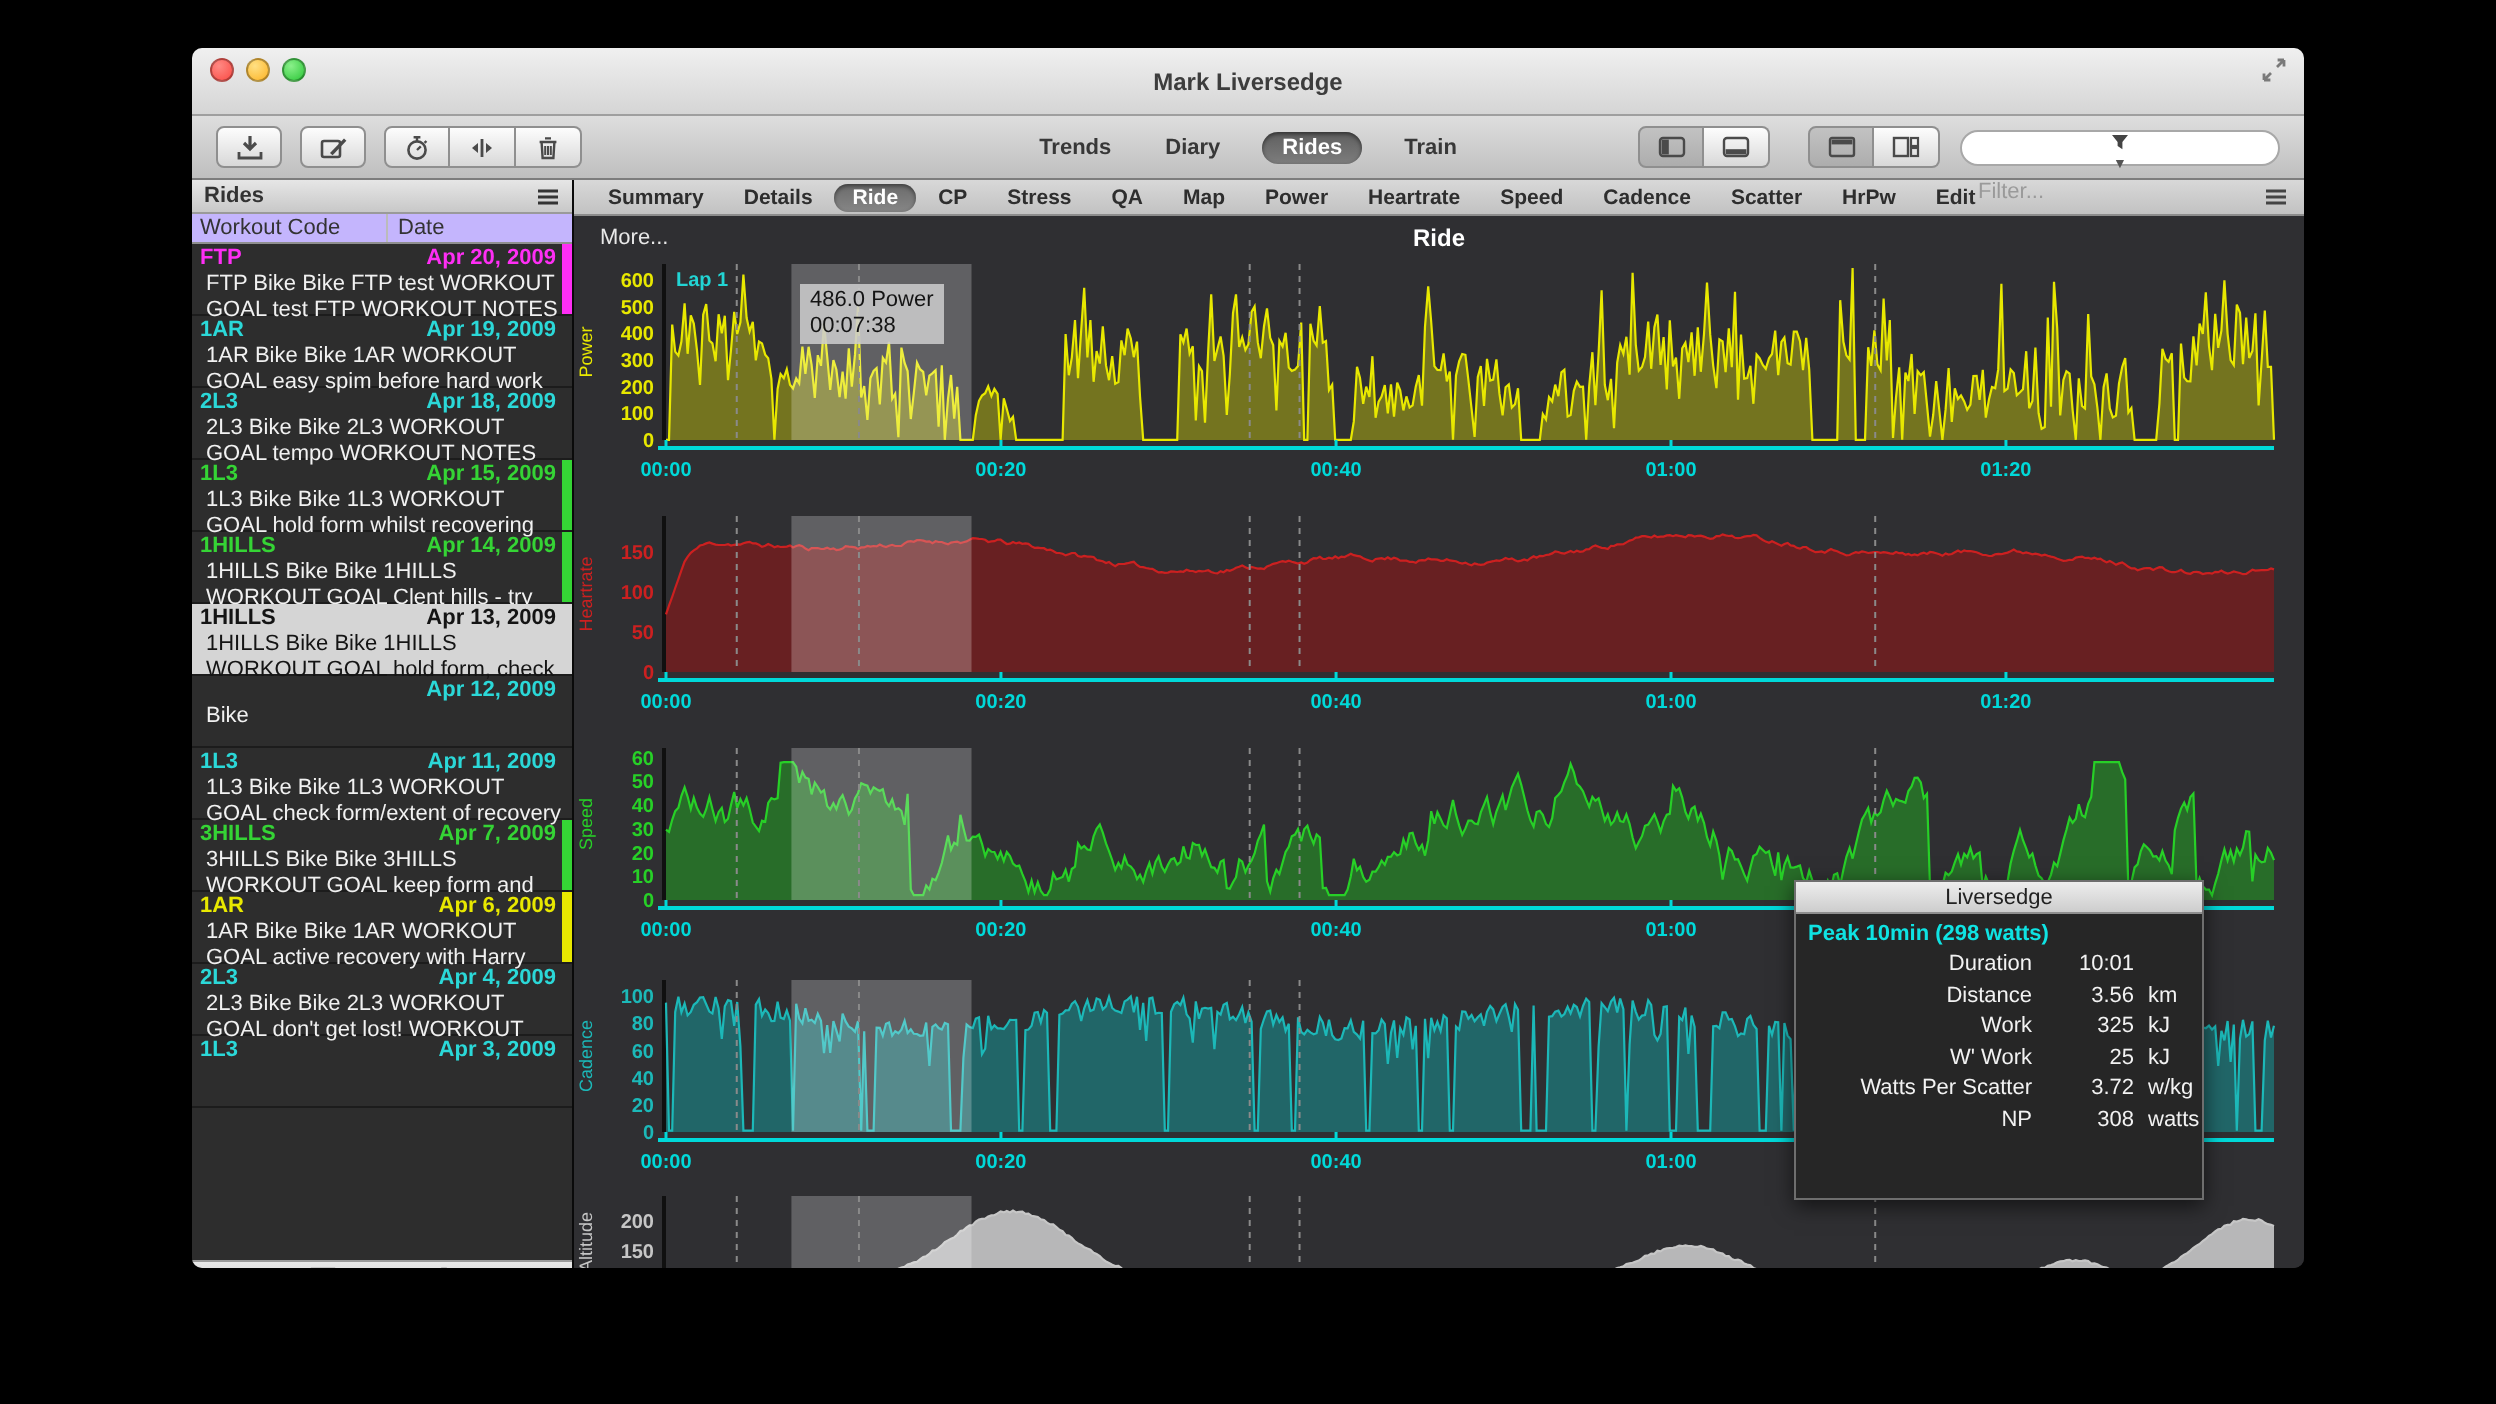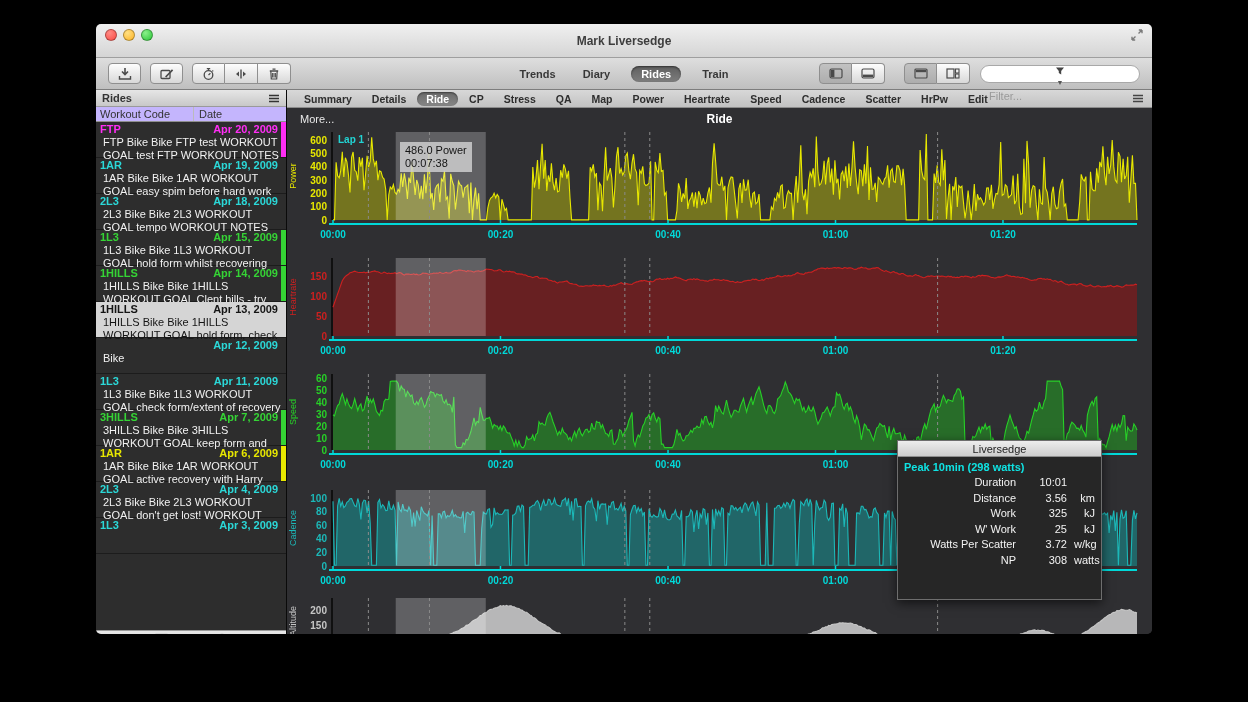--- a/index.html
+++ b/index.html
@@ -77,21 +77,21 @@
   
   .popup{position:absolute;left:610px;top:332px;width:205px;height:160px;z-index:6;
     border:1px solid #6e6e6e;box-shadow:0 3px 10px rgba(0,0,0,.6);background:#262626;}
   .popup-head{height:16px;background:linear-gradient(#ededed,#cdcdcd);border-bottom:1px solid #8e8e8e;
     text-align:center;font-size:11px;color:#222;line-height:16px;}
   .popup-body{padding:3px 6px;}
   .popup-heading{color:#0fe3e3;font-weight:bold;font-size:11px;line-height:15px;}
   .popup-row{display:grid;grid-template-columns:112px 44px 1fr;font-size:11px;color:#f2f2f2;line-height:15.5px;column-gap:7px;}
   .popup-row .lab{text-align:right;}
   .popup-row .val{text-align:right;}
-  .popup-row .unit{text-align:right;}
+  .popup-row .unit{text-align:left;}
   svg{display:block;}
   .icon{display:inline-block;}
 </style>
 </head>
 <body>
 
 <div class="window">
 
   <div class="titlebar">
     <div class="lights">

